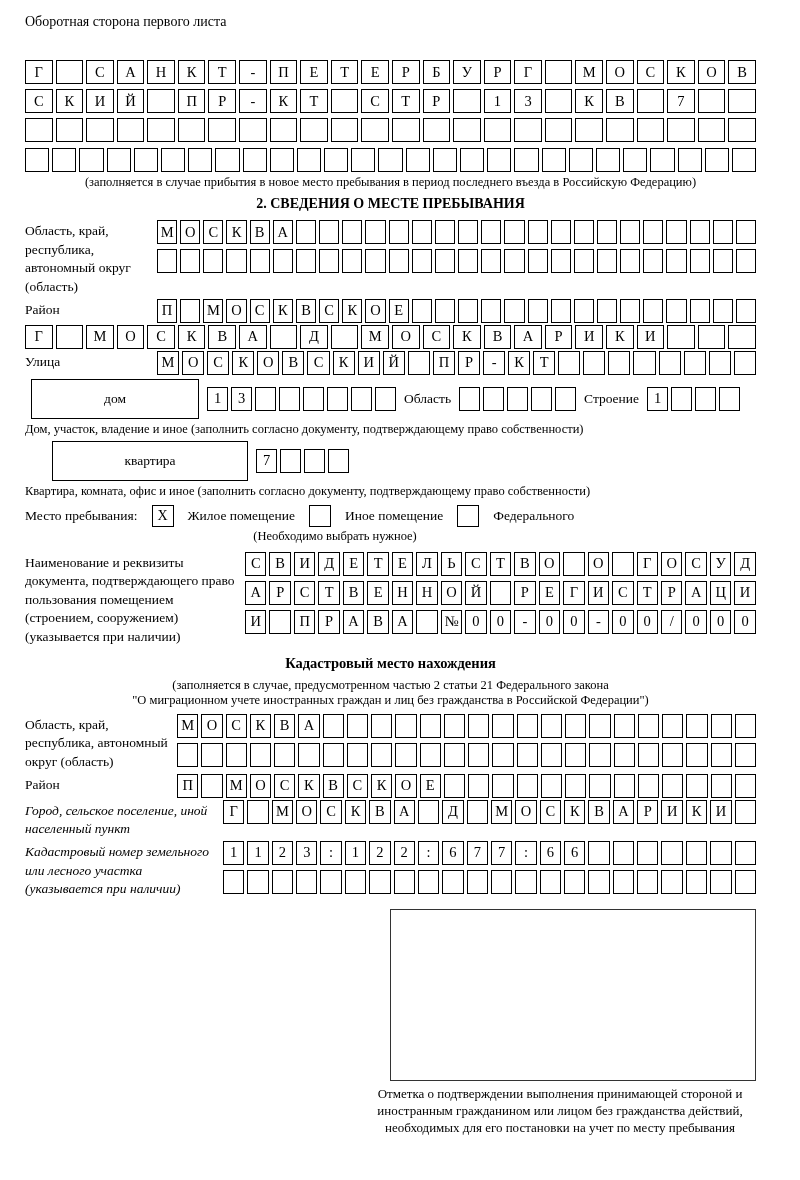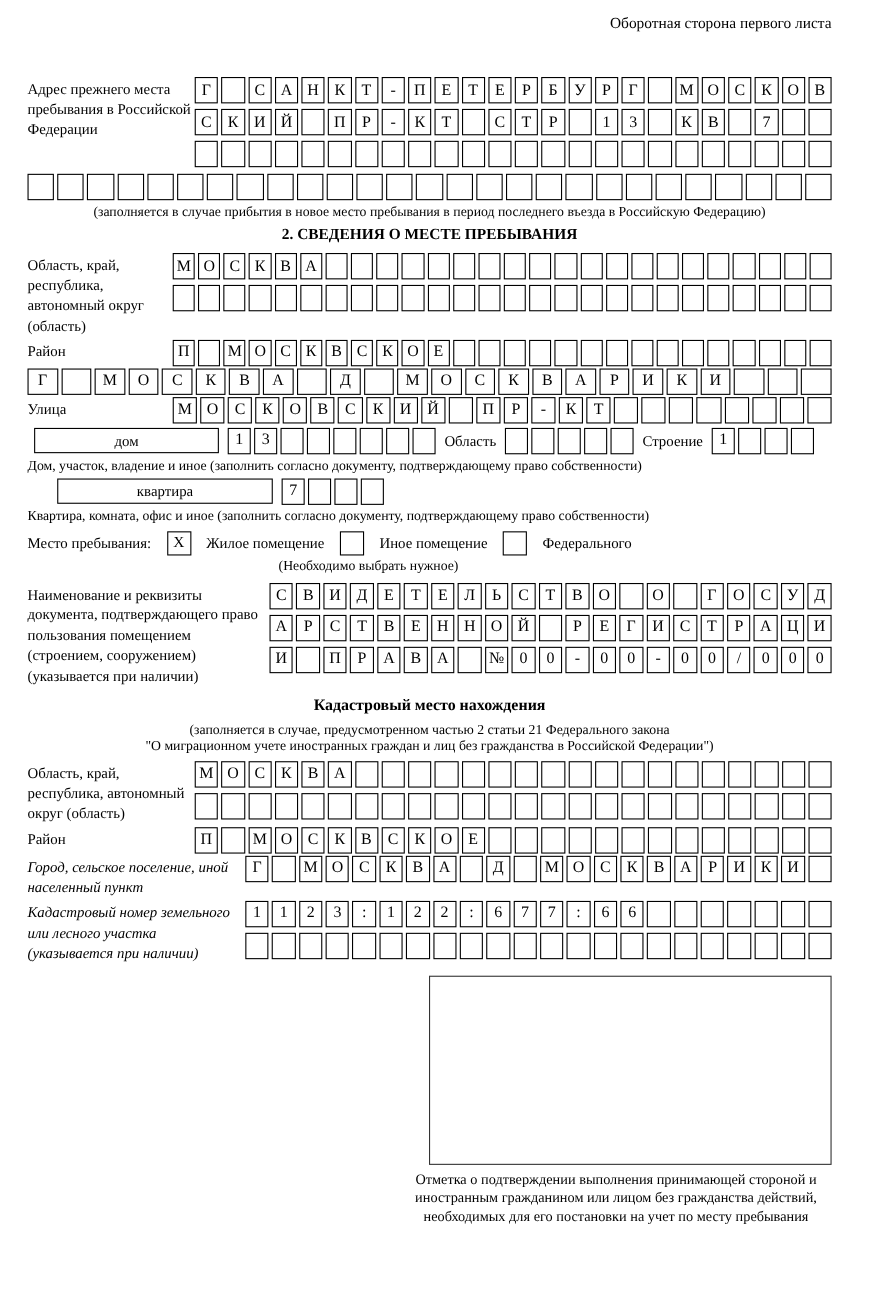--- a/index.html
+++ b/index.html
@@ -5,21 +5,21 @@
   * { box-sizing: border-box; margin: 0; padding: 0; }
   html, body { background: #fff; }
   body {
     width: 800px; height: 1180px;
     font-family: "Liberation Serif", serif;
     color: #000;
     overflow: hidden;
   }
   .form { padding: 14px 44px 0 25px; }
 
-  .page-header { text-align: right; font-size: 14px; margin-bottom: 40px; }
+  .page-header { text-align: left; font-size: 14px; margin-bottom: 30px; }
 
   .field { display: flex; align-items: flex-start; }
   .flabel { font-size: 13.5px; line-height: 1.38; padding-top: 2px; }
   .w150 { width: 152px; flex: 0 0 152px; }
   .w130 { width: 132px; flex: 0 0 132px; }
   .w155 { width: 158px; flex: 0 0 158px; }
   .w195 { width: 198px; flex: 0 0 198px; font-style: italic; }
   .w215 { width: 220px; flex: 0 0 220px; }
   .rows { flex: 1; min-width: 0; }
 
@@ -37,21 +37,21 @@
   .fullrow { margin-top: 1px; margin-bottom: 3px; }
 
   .note { font-size: 12.5px; }
   .center { text-align: center; }
 
   .sec-title { text-align: center; font-weight: bold; font-size: 14px; margin: 6px 0 8px 0; }
   .sub-title { text-align: center; font-weight: bold; font-size: 14.5px; margin: 8px 0 6px 0; }
 
   .inline-row { display: flex; align-items: center; gap: 8px; margin-bottom: 3px; }
   .named-box {
-    border: 1.4px solid #000; height: 23px;
+    border: 1.4px solid #000; height: 40px;
     display: flex; align-items: center; justify-content: center;
     font-size: 13.5px; background: #fff;
   }
   .box-dom { width: 168px; margin-left: 6px; }
   .box-kv  { width: 196px; margin-left: 27px; }
   .inline-label { font-size: 13.5px; white-space: nowrap; }
   .caption { font-size: 12.5px; margin: 1px 0 4px 0; }
 
   .stay-row { display: flex; align-items: center; gap: 14px; margin: 6px 0 2px 0; }
   .stay-row .inline-label { font-size: 13.5px; }
@@ -70,21 +70,20 @@
   .stamp-caption { font-size: 13px; text-align: center; line-height: 1.32; }
 </style>
 </head>
 <body>
 
 <div class="form">
 
   <div class="page-header">Оборотная сторона первого листа</div>
 
   <div class="field">
-    <div class="flabel w150">Адрес прежнего места пребывания в Российской Федерации</div>
     <div class="rows">
       <div class="cellrow">
           <span class="cell">Г</span>
           <span class="cell"></span>
           <span class="cell">С</span>
           <span class="cell">А</span>
           <span class="cell">Н</span>
           <span class="cell">К</span>
           <span class="cell">Т</span>
           <span class="cell">-</span>

